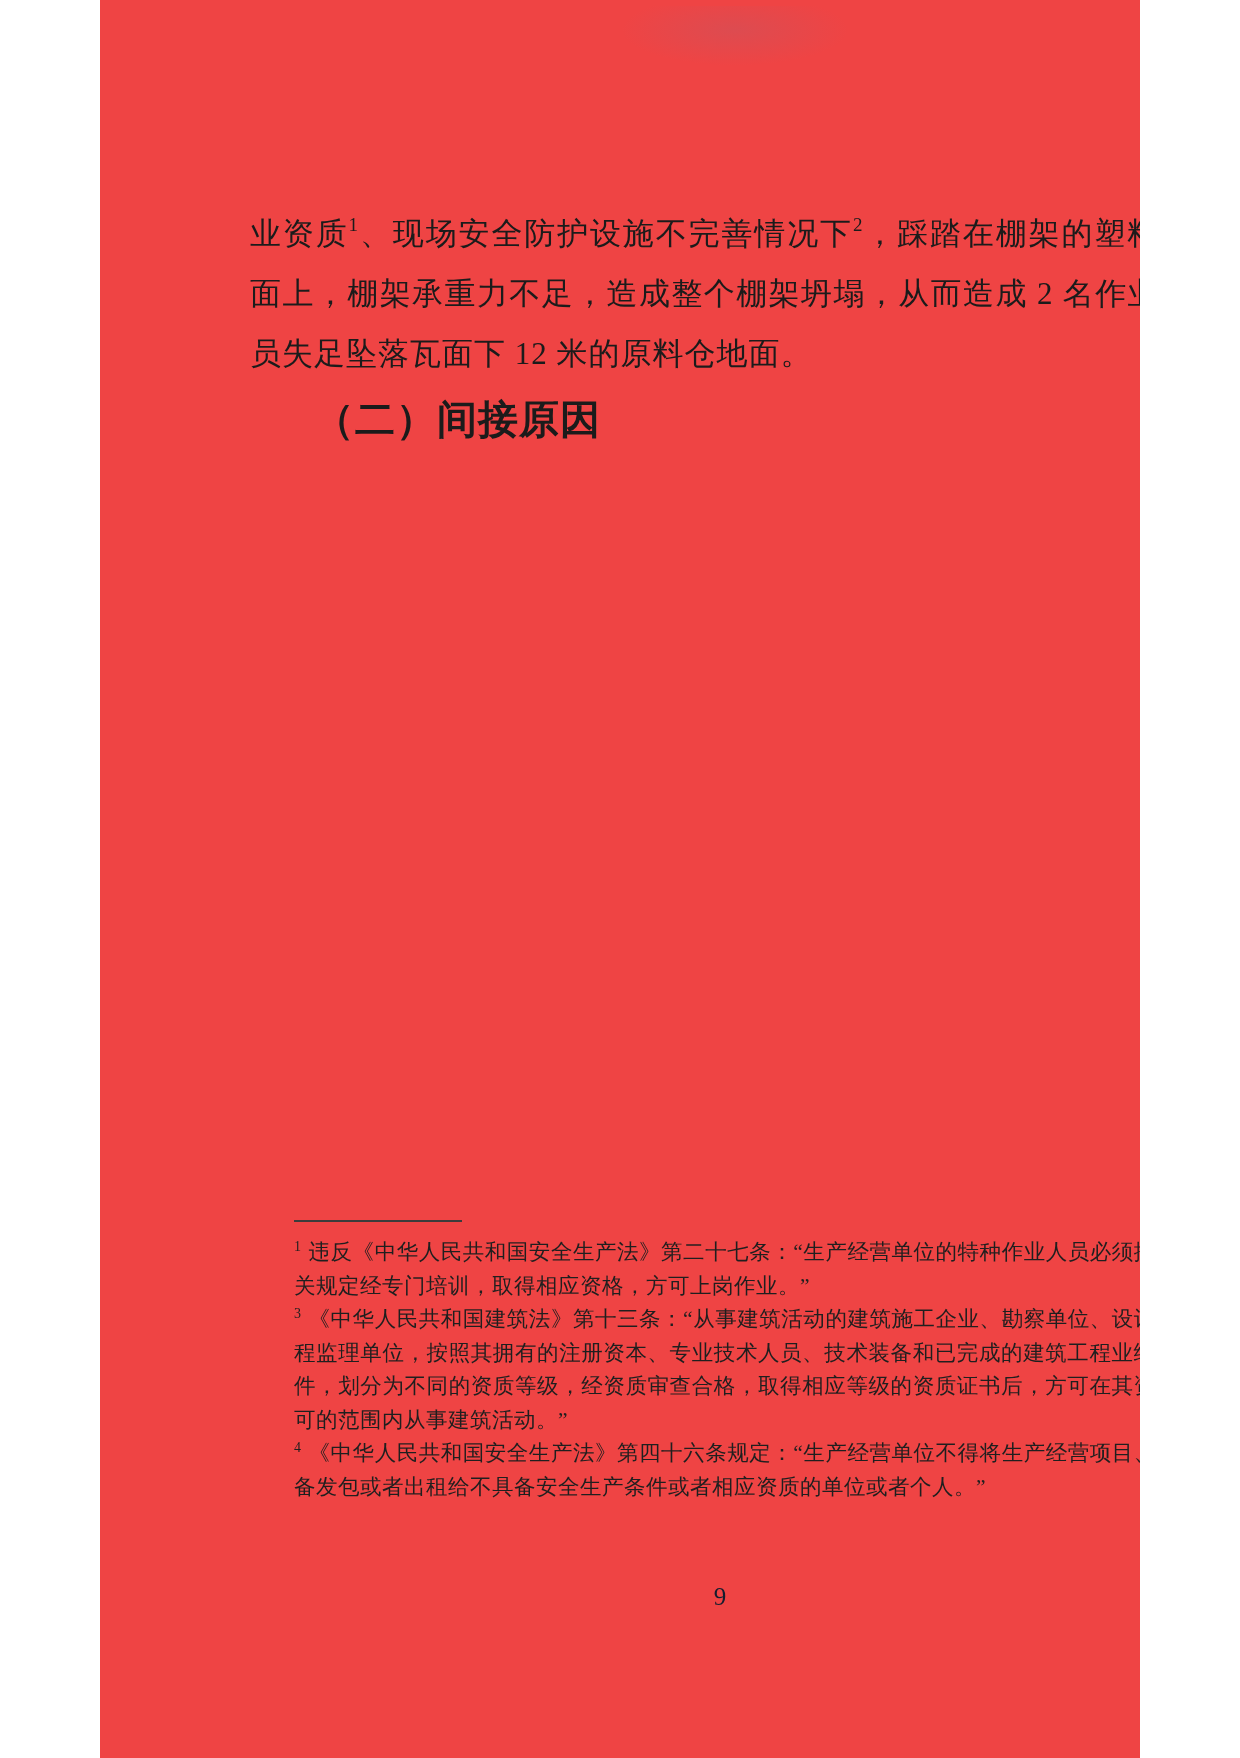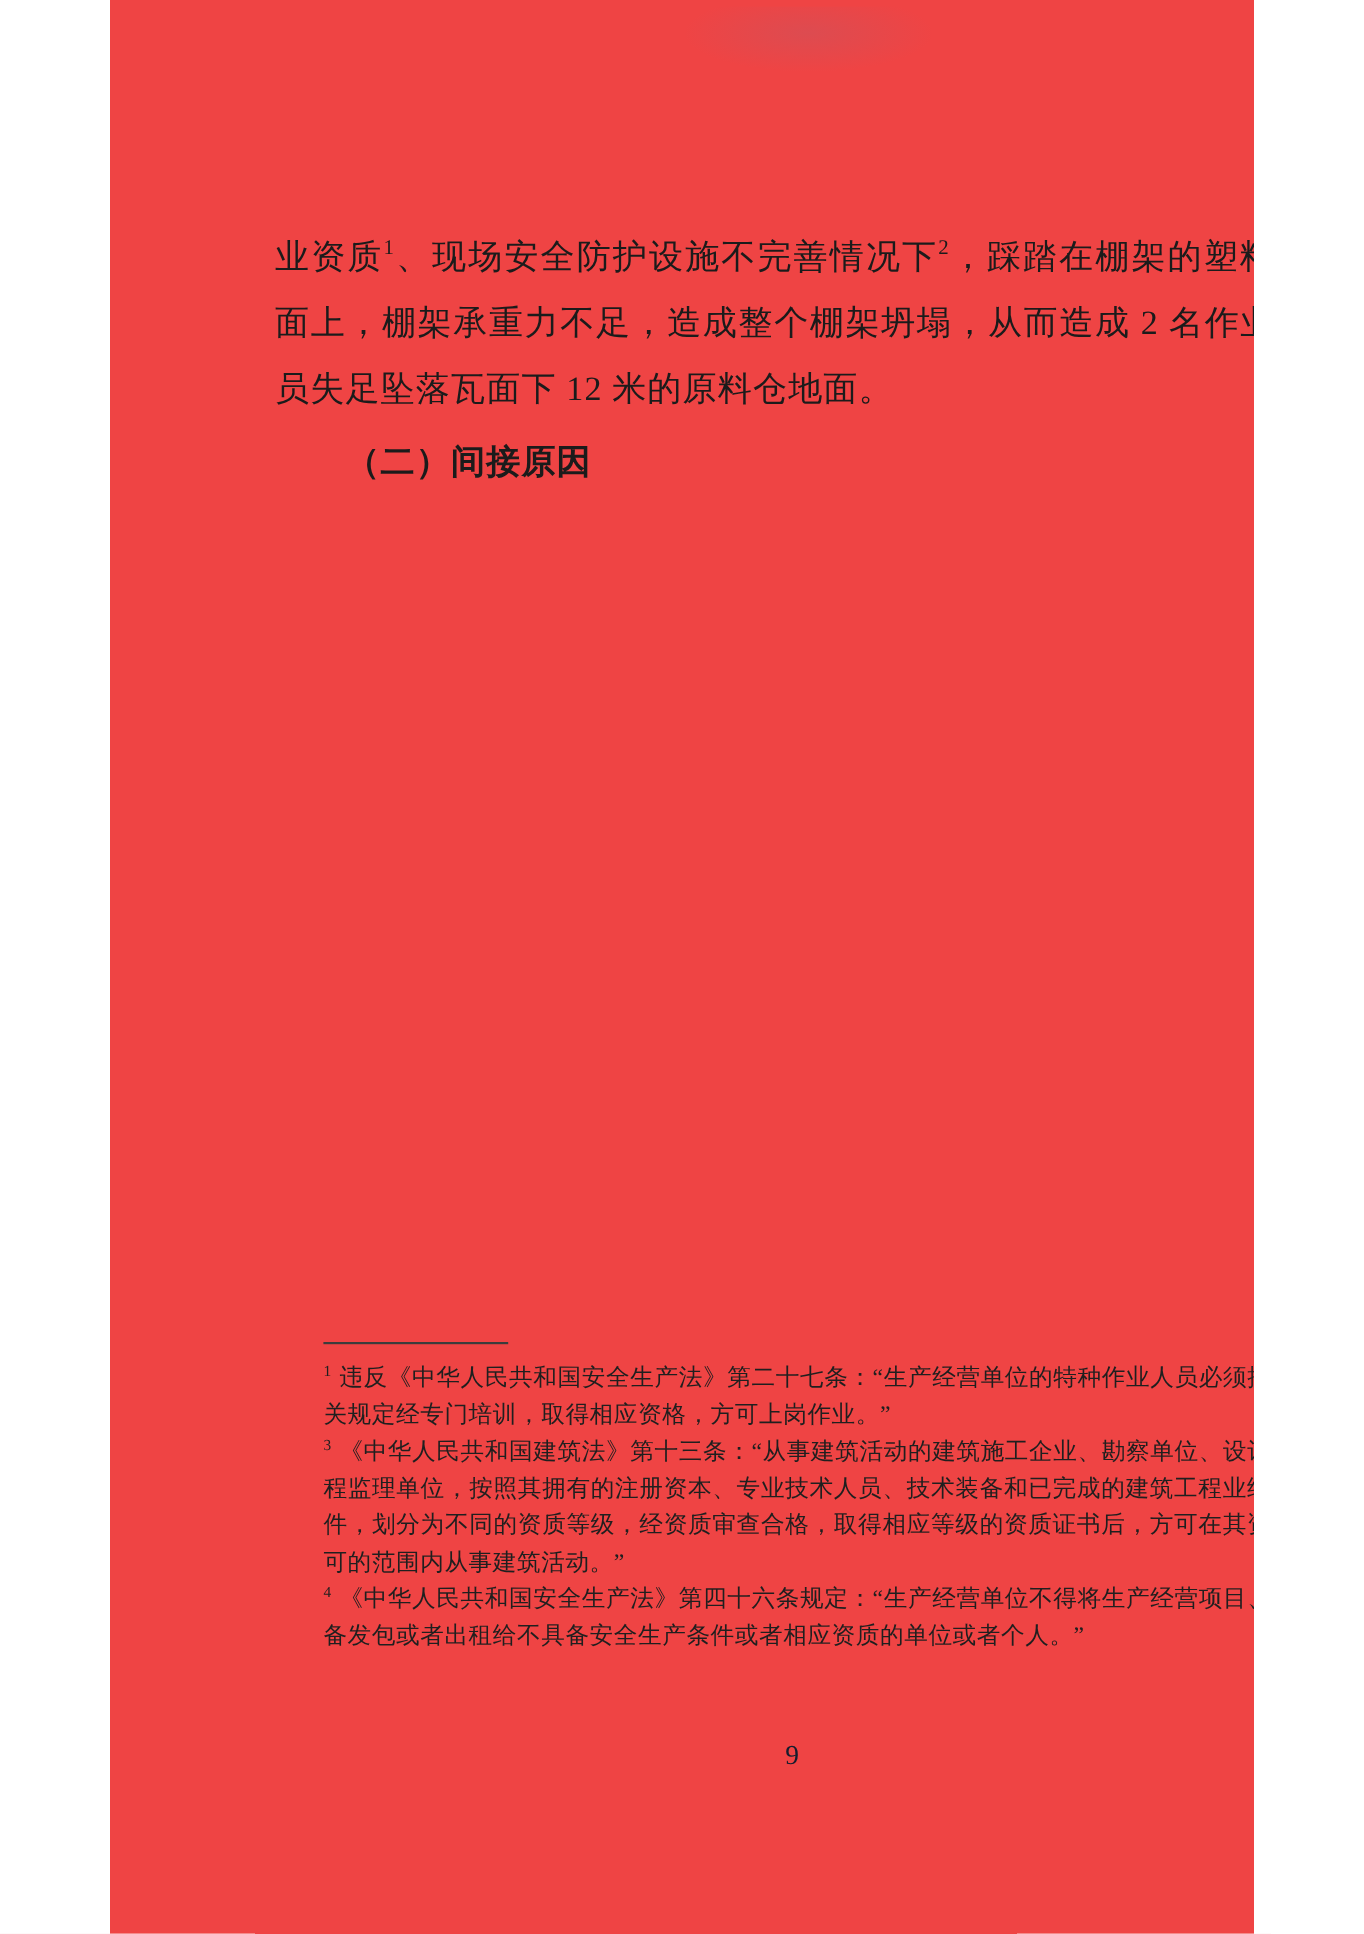--- a/index.html
+++ b/index.html
@@ -41,21 +41,21 @@
     letter-spacing: 1px;
   }
   .indent { text-indent: 64px; }
   .body-para sup, .heading sup {
     font-size: 19px;
     line-height: 0;
     vertical-align: 13px;
   }
   .heading {
     margin: 5px 0 3px 0;
-    font-size: 31px;
+    font-size: 40px;
     line-height: 62px;
     font-weight: bold;
     text-indent: 64px;
     letter-spacing: 1px;
   }
   .footnotes {
     position: absolute;
     top: 1220px;
     left: 150px;
     width: 950px;

